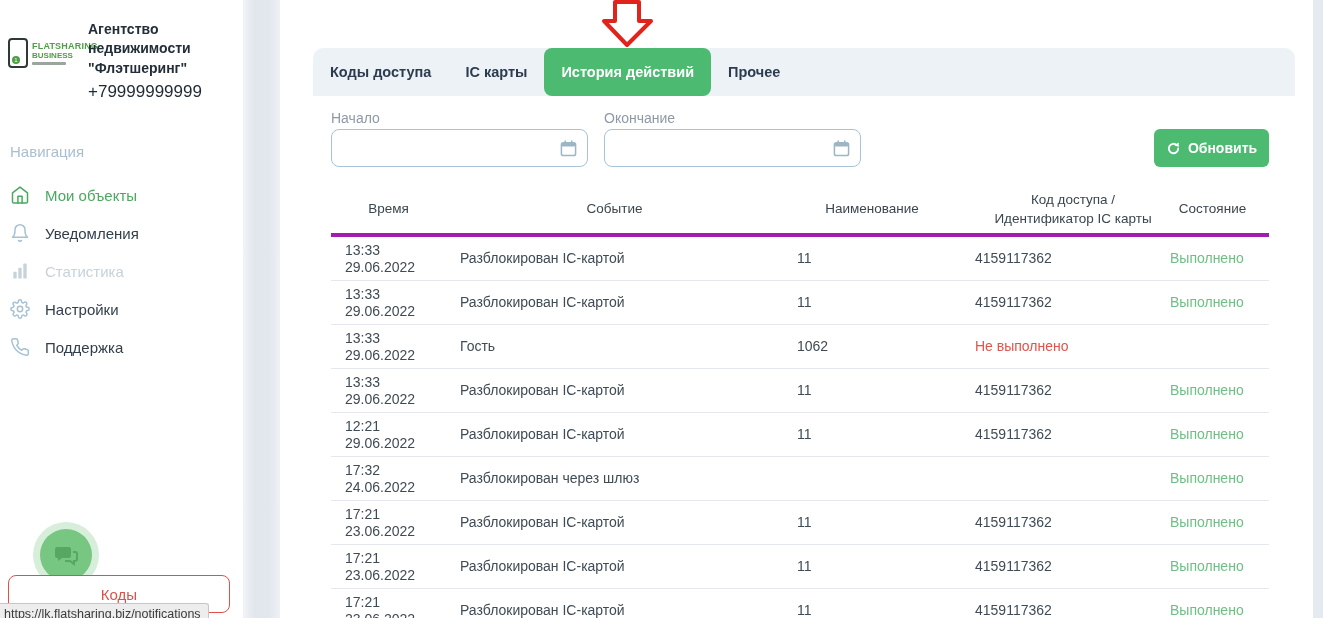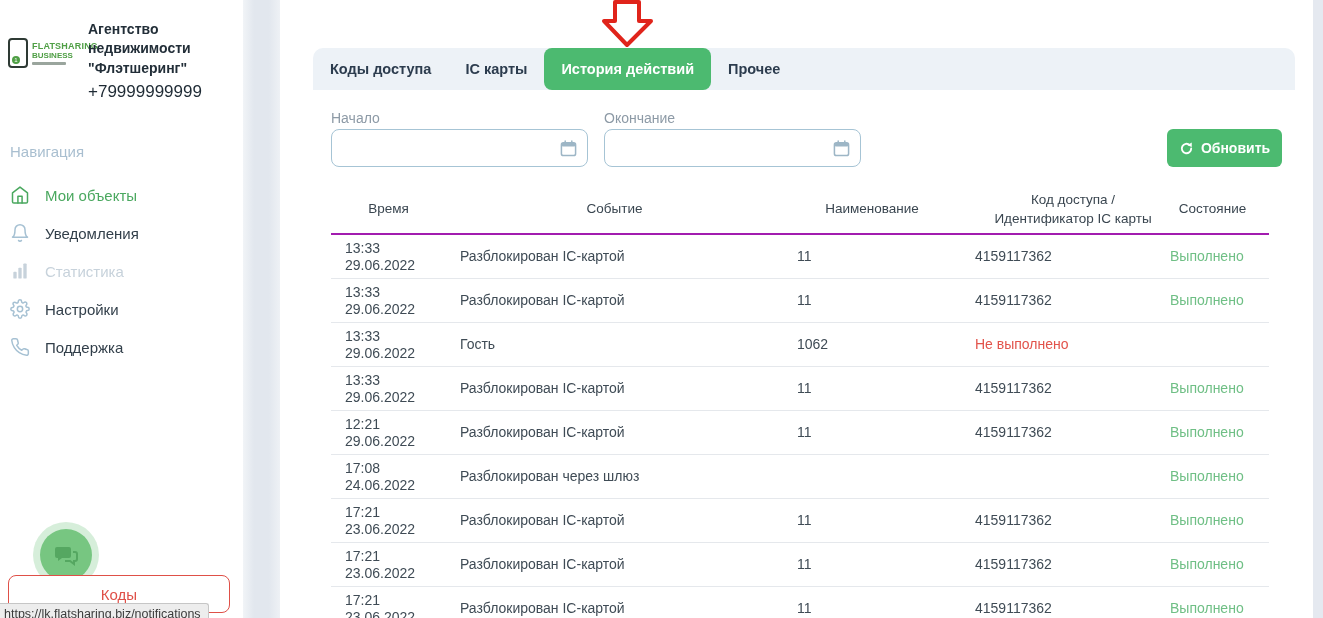--- a/index.html
+++ b/index.html
@@ -39,42 +39,42 @@
   .statusbar{position:absolute;left:0;top:603px;height:15px;max-width:212px;background:#ededed;
              border:1px solid #c6c6c6;border-left:none;border-bottom:none;border-top-right-radius:3px;
              font-size:12.5px;color:#3c3c3c;padding:3px 7px 0 4px;white-space:nowrap;overflow:hidden;}
 
   
   .mid-strip{position:absolute;left:243px;top:0;width:37px;height:618px;
              background:linear-gradient(90deg,#f1f4f7 0%,#e2e7ee 30%,#e2e7ee 70%,#eef1f5 100%);}
   .right-scroll{position:absolute;right:0;top:0;width:10px;height:618px;background:#e5e9f0;}
 
   
-  .tabbar{position:absolute;left:313px;top:48px;width:982px;height:42px;background:#edf2f7;
+  .tabbar{position:absolute;left:313px;top:48px;width:982px;height:48px;background:#edf2f7;
           border-radius:10px 10px 0 0;display:flex;align-items:stretch;}
   .tab{display:flex;align-items:center;padding:0 17px;font-size:14.5px;font-weight:bold;
        color:#2c3c4e;cursor:pointer;white-space:nowrap;}
   .tab.active{background:#4cba70;color:#fff;border-radius:8px;}
 
   
   .flt-label{position:absolute;font-size:14px;color:#8d9aa6;}
   .lab-start{left:331px;top:110px;} .lab-end{left:604px;top:110px;}
   .date-input{position:absolute;top:129px;width:257px;height:38px;border:1px solid #a6c4d5;
               border-radius:8px;background:#fff;box-sizing:border-box;cursor:text;}
   .inp-start{left:331px;} .inp-end{left:604px;}
   .date-input svg{position:absolute;right:10px;top:10px;width:17px;height:17px;}
   .refresh-btn{position:absolute;left:1154px;top:129px;width:115px;height:38px;background:#4cba70;
                border:none;border-radius:6px;color:#fff;font-size:14px;font-weight:bold;
                display:flex;align-items:center;justify-content:center;gap:7px;cursor:pointer;
-               font-family:"Liberation Sans",sans-serif;margin-left:13px;}
+               font-family:"Liberation Sans",sans-serif;}
 
   
   .table{position:absolute;left:331px;top:186px;width:938px;}
   .thead,.trow{display:grid;grid-template-columns:115px 337px 178px 195px 113px;align-items:center;}
-  .thead{height:47px;border-bottom:2px solid #a21caf;}
+  .thead{height:47px;border-bottom:4px solid #a21caf;}
   .th{font-size:13.5px;font-weight:500;color:#3a4650;text-align:center;line-height:1.35;}
   .th-code{max-width:170px;justify-self:center;margin-left:29px;}
   .trow{height:43px;border-bottom:1px solid #e5e8ec;}
   .td{font-size:14px;color:#3f4b55;padding-left:14px;line-height:17px;}
   .td .t2{display:block;}
   .td.status{line-height:17px;}
   .ok{color:#6fbf85;} .fail{color:#e2534b;}
 
   
   .annot{position:absolute;left:599px;top:0;width:58px;height:48px;pointer-events:none;}
@@ -230,21 +230,21 @@
 
     <div class="trow">
       <div class="td"><span>12:21</span><span class="t2">29.06.2022</span></div>
       <div class="td">Разблокирован IC-картой</div>
       <div class="td">11</div>
       <div class="td">4159117362</div>
       <div class="td status ok">Выполнено</div>
     </div>
 
     <div class="trow">
-      <div class="td"><span>17:08</span><span class="t2">24.06.2022</span></div>
+      <div class="td"><span>17:32</span><span class="t2">24.06.2022</span></div>
       <div class="td">Разблокирован через шлюз</div>
       <div class="td"></div>
       <div class="td"></div>
       <div class="td status ok">Выполнено</div>
     </div>
 
     <div class="trow">
       <div class="td"><span>17:21</span><span class="t2">23.06.2022</span></div>
       <div class="td">Разблокирован IC-картой</div>
       <div class="td">11</div>

